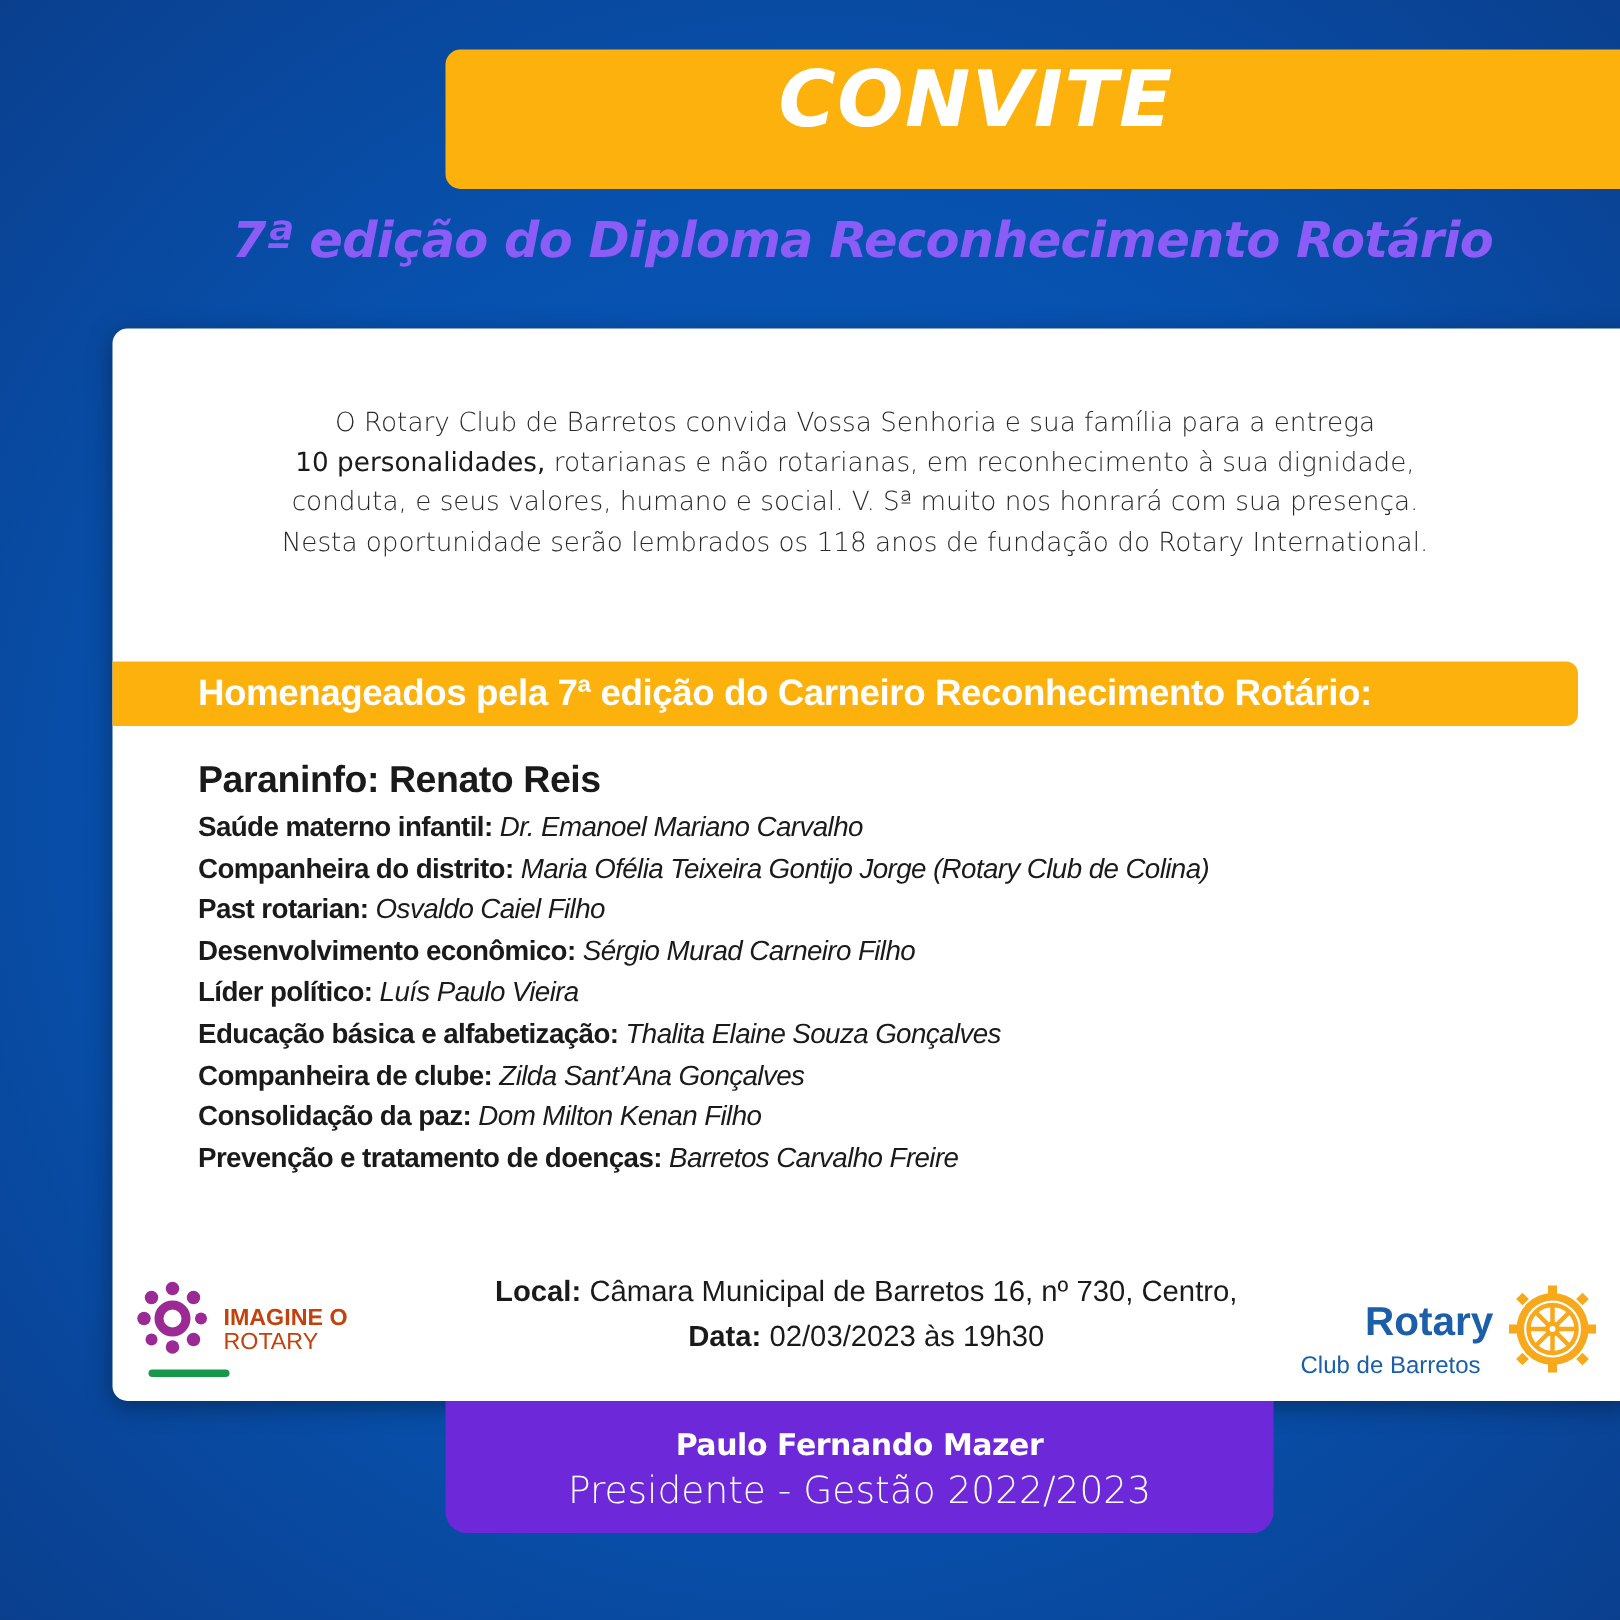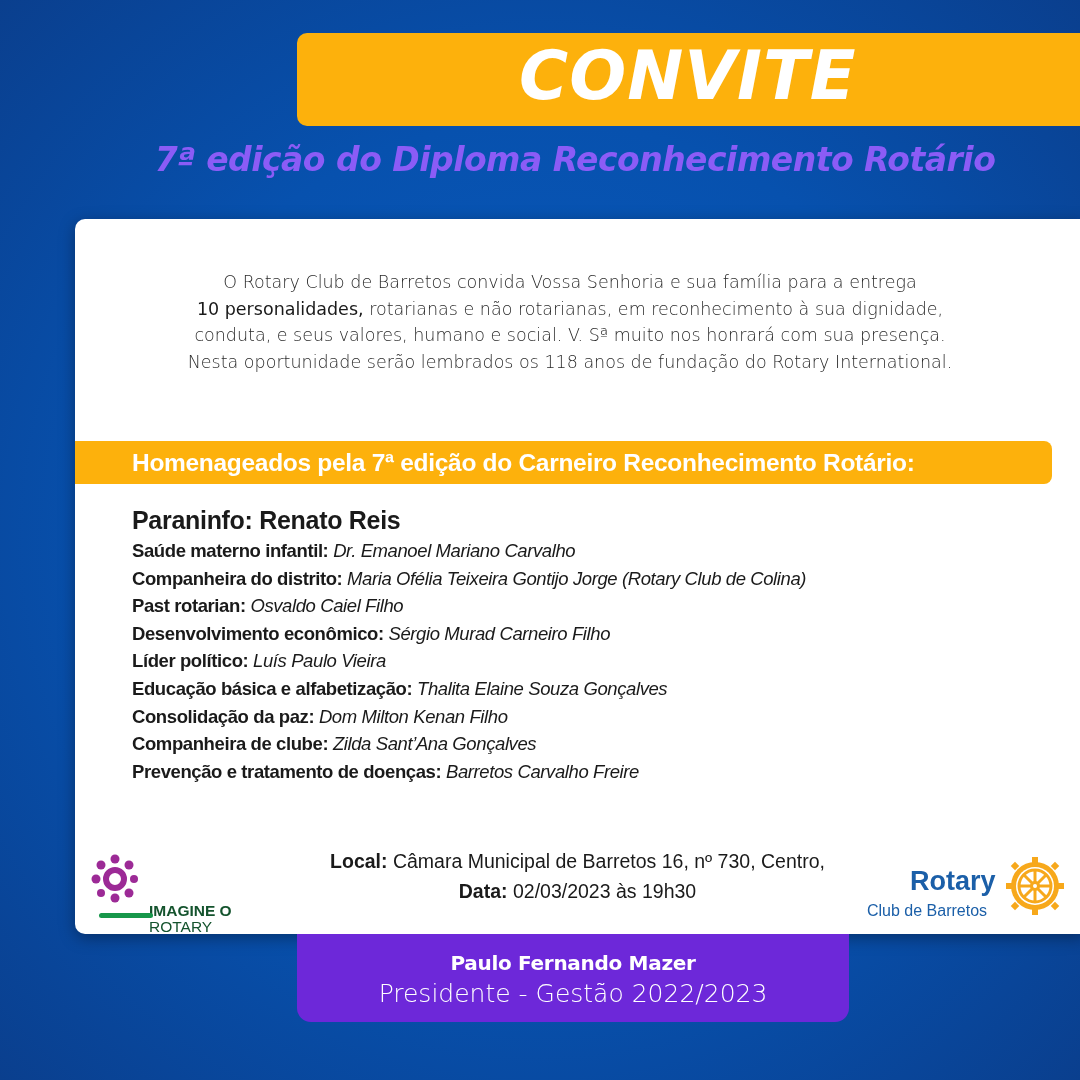--- a/index.html
+++ b/index.html
@@ -10,21 +10,21 @@
     font-family: "Liberation Sans", sans-serif;
   }
   .title-bar {
     position: absolute; left: 297px; top: 33px; width: 800px; height: 93px;
     background: #fdb10c; border-radius: 10px 0 0 10px;
     display: flex; align-items: center;
   }
   .title-text {
     position: absolute; left: 222px; top: 4px;
     font-family: "DejaVu Sans", sans-serif; font-weight: bold; font-style: italic;
-    font-size: 67px; color: #ffffff; letter-spacing: 1px;
+    font-size: 52px; color: #ffffff; letter-spacing: 1px;
   }
   .subtitle {
     position: absolute; left: 0; width: 1080px; top: 140px; text-align: center;
     padding-left: 70px;
     font-family: "DejaVu Sans", sans-serif; font-weight: bold; font-style: italic;
     font-size: 33px; color: #8b5cf6; letter-spacing: -0.5px;
   }
   .card {
     position: absolute; left: 75px; top: 219px; width: 1010px; height: 715px;
     background: #ffffff; border-radius: 10px 0 0 10px;
@@ -62,21 +62,21 @@
   .event {
     position: absolute; left: 0; top: 627px; width: 1005px; text-align: center;
     font-size: 19.5px; line-height: 30px; color: #1a1a1a;
   }
   .event .lbl { font-weight: bold; }
   .imagine {
     position: absolute; left: 14px; top: 634px; width: 180px; height: 70px;
   }
   .imagine-text {
     position: absolute; left: 60px; top: 18px;
-    font-size: 15.5px; line-height: 16px; color: #14532d; margin-top: 32px;
+    font-size: 15.5px; line-height: 16px; color: #c2410c;
   }
   .imagine-text .l1 { font-weight: bold; }
   .imagine-line {
     position: absolute; left: 10px; top: 60px; width: 54px; height: 5px;
     background: #17974a; border-radius: 3px;
   }
   .rotary {
     position: absolute; left: 790px; top: 633px; width: 200px; height: 70px;
   }
   .rotary-word {
@@ -123,22 +123,22 @@
 
   <div class="paraninfo">Paraninfo: Renato Reis</div>
 
   <ul class="list">
     <li><span class="cat">Saúde materno infantil:</span><span class="name"> Dr. Emanoel Mariano Carvalho</span></li>
     <li><span class="cat">Companheira do distrito:</span><span class="name"> Maria Ofélia Teixeira Gontijo Jorge (Rotary Club de Colina)</span></li>
     <li><span class="cat">Past rotarian:</span><span class="name"> Osvaldo Caiel Filho</span></li>
     <li><span class="cat">Desenvolvimento econômico:</span><span class="name"> Sérgio Murad Carneiro Filho</span></li>
     <li><span class="cat">Líder político:</span><span class="name"> Luís Paulo Vieira</span></li>
     <li><span class="cat">Educação básica e alfabetização:</span><span class="name"> Thalita Elaine Souza Gonçalves</span></li>
+    <li><span class="cat">Companheira de clube:</span><span class="name"> Zilda Sant’Ana Gonçalves</span></li>
     <li><span class="cat">Consolidação da paz:</span><span class="name"> Dom Milton Kenan Filho</span></li>
-    <li><span class="cat">Companheira de clube:</span><span class="name"> Zilda Sant’Ana Gonçalves</span></li>
     <li><span class="cat">Prevenção e tratamento de doenças:</span><span class="name"> Barretos Carvalho Freire</span></li>
   </ul>
 
   <div class="event">
     <div><span class="lbl">Local:</span><span> Câmara Municipal de Barretos 16, nº 730, Centro,</span></div>
     <div><span class="lbl">Data:</span><span> 02/03/2023 às 19h30</span></div>
   </div>
 
   <div class="imagine">
     <svg width="52" height="52" viewBox="0 0 52 52" style="position:absolute;left:0;top:0;">

